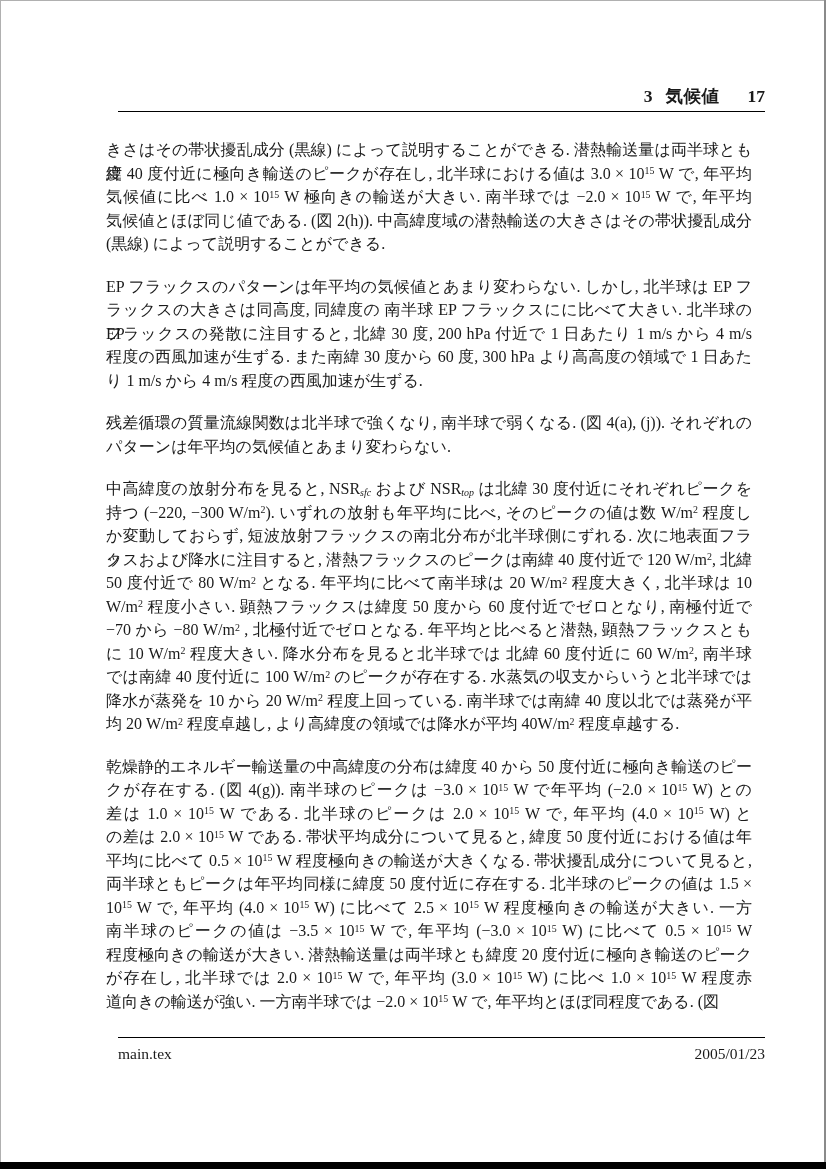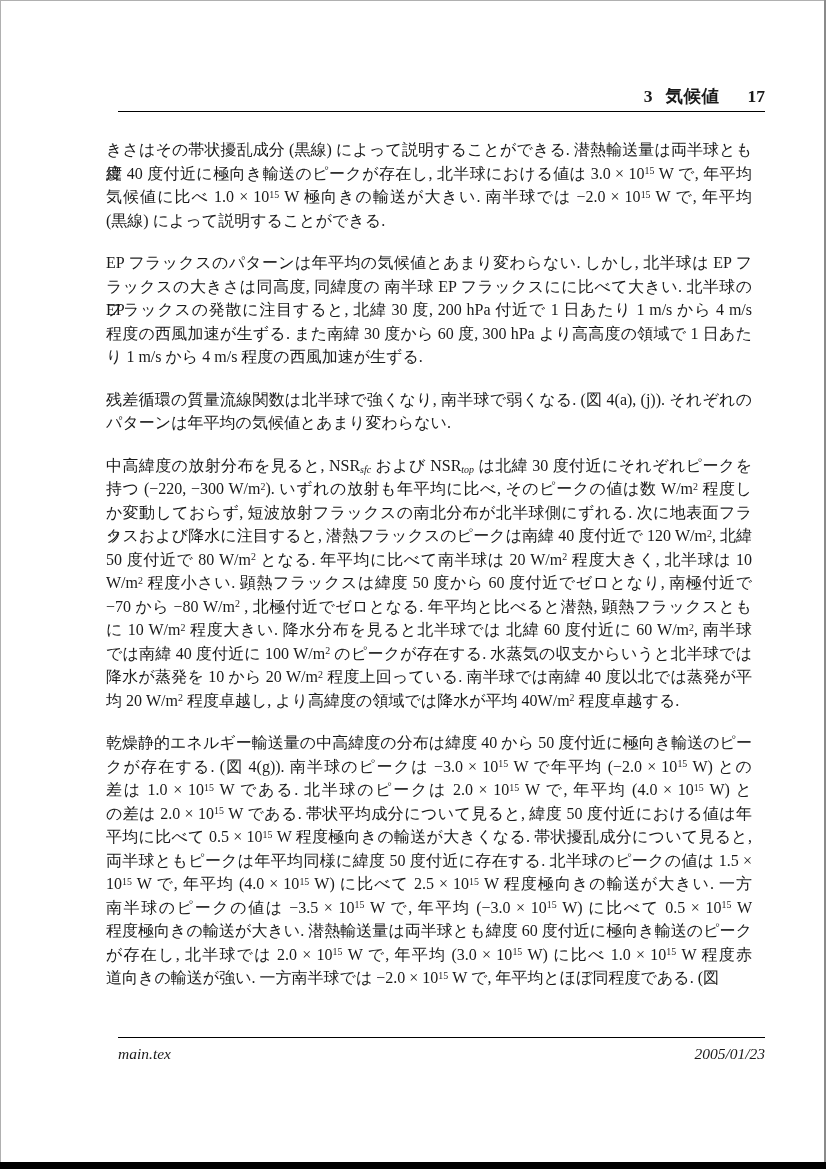--- a/index.html
+++ b/index.html
@@ -69,21 +69,20 @@
     position: absolute;
     left: 118px; width: 647px; top: 1037px;
   }
   .foot-rule { height: 1px; background: #000; }
   .foot-row {
     display: flex;
     justify-content: space-between;
     align-items: center;
     margin-top: 7px;
     font-size: 15.5px;
-    font-style: italic;
   }
   
   .edge-top    { position: absolute; top: 0; left: 0; right: 0; height: 1px; background: #b0b0b0; }
   .edge-left   { position: absolute; top: 0; bottom: 0; left: 0; width: 1px; background: #b0b0b0; }
   .edge-right  { position: absolute; top: 0; bottom: 0; right: 0; width: 2px; background: #8a8a8a; }
   .edge-bottom { position: absolute; bottom: 0; left: 0; right: 0; height: 7px; background: #000000; }
 </style>
 </head>
 <body>
 
@@ -96,20 +95,21 @@
       <span class="page-num">17</span>
     </div>
     <div class="head-rule"></div>
   </header>
 
   <main class="body-text" id="body-text">
       <div class="paragraph">
         <div class="line">きさはその帯状擾乱成分 (黒線) によって説明することができる. 潜熱輸送量は両半球とも緯</div>
         <div class="line">度 40 度付近に極向き輸送のピークが存在し, 北半球における値は 3.0 × 10<sup>15</sup> W で, 年平均</div>
         <div class="line">気候値に比べ 1.0 × 10<sup>15</sup> W 極向きの輸送が大きい. 南半球では −2.0 × 10<sup>15</sup> W で, 年平均</div>
+        <div class="line">気候値とほぼ同じ値である. (図 2(h)). 中高緯度域の潜熱輸送の大きさはその帯状擾乱成分</div>
         <div class="line para-last">(黒線) によって説明することができる.</div>
       </div>
       <div class="paragraph">
         <div class="line">EP フラックスのパターンは年平均の気候値とあまり変わらない. しかし, 北半球は EP フ</div>
         <div class="line">ラックスの大きさは同高度, 同緯度の 南半球 EP フラックスにに比べて大きい. 北半球の EP</div>
         <div class="line">フラックスの発散に注目すると, 北緯 30 度, 200 hPa 付近で 1 日あたり 1 m/s から 4 m/s</div>
         <div class="line">程度の西風加速が生ずる. また南緯 30 度から 60 度, 300 hPa より高高度の領域で 1 日あた</div>
         <div class="line para-last">り 1 m/s から 4 m/s 程度の西風加速が生ずる.</div>
       </div>
       <div class="paragraph">
@@ -131,21 +131,21 @@
       </div>
       <div class="paragraph">
         <div class="line">乾燥静的エネルギー輸送量の中高緯度の分布は緯度 40 から 50 度付近に極向き輸送のピー</div>
         <div class="line">クが存在する. (図 4(g)). 南半球のピークは −3.0 × 10<sup>15</sup> W で年平均 (−2.0 × 10<sup>15</sup> W) との</div>
         <div class="line">差は 1.0 × 10<sup>15</sup> W である. 北半球のピークは 2.0 × 10<sup>15</sup> W で, 年平均 (4.0 × 10<sup>15</sup> W) と</div>
         <div class="line">の差は 2.0 × 10<sup>15</sup> W である. 帯状平均成分について見ると, 緯度 50 度付近における値は年</div>
         <div class="line">平均に比べて 0.5 × 10<sup>15</sup> W 程度極向きの輸送が大きくなる. 帯状擾乱成分について見ると,</div>
         <div class="line">両半球ともピークは年平均同様に緯度 50 度付近に存在する. 北半球のピークの値は 1.5 ×</div>
         <div class="line">10<sup>15</sup> W で, 年平均 (4.0 × 10<sup>15</sup> W) に比べて 2.5 × 10<sup>15</sup> W 程度極向きの輸送が大きい. 一方</div>
         <div class="line">南半球のピークの値は −3.5 × 10<sup>15</sup> W で, 年平均 (−3.0 × 10<sup>15</sup> W) に比べて 0.5 × 10<sup>15</sup> W</div>
-        <div class="line">程度極向きの輸送が大きい. 潜熱輸送量は両半球とも緯度 60 度付近に極向き輸送のピーク</div>
+        <div class="line">程度極向きの輸送が大きい. 潜熱輸送量は両半球とも緯度 20 度付近に極向き輸送のピーク</div>
         <div class="line">が存在し, 北半球では 2.0 × 10<sup>15</sup> W で, 年平均 (3.0 × 10<sup>15</sup> W) に比べ 1.0 × 10<sup>15</sup> W 程度赤</div>
         <div class="line para-last">道向きの輸送が強い. 一方南半球では −2.0 × 10<sup>15</sup> W で, 年平均とほぼ同程度である. (図</div>
       </div>
     </main>
 
   <footer class="page-footer">
     <div class="foot-rule"></div>
     <div class="foot-row">
       <span>main.tex</span>
       <span>2005/01/23</span>

